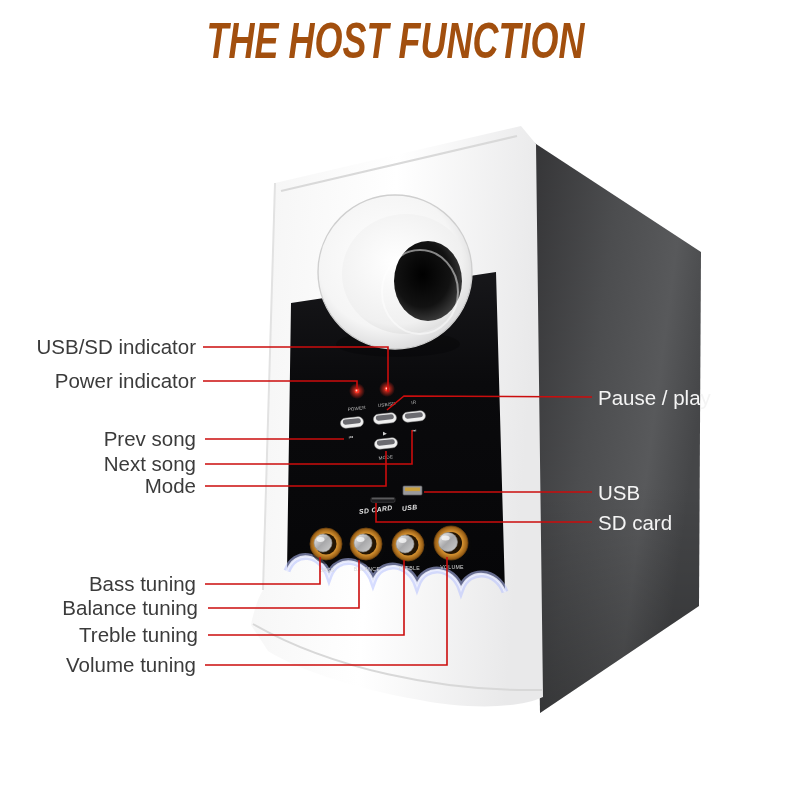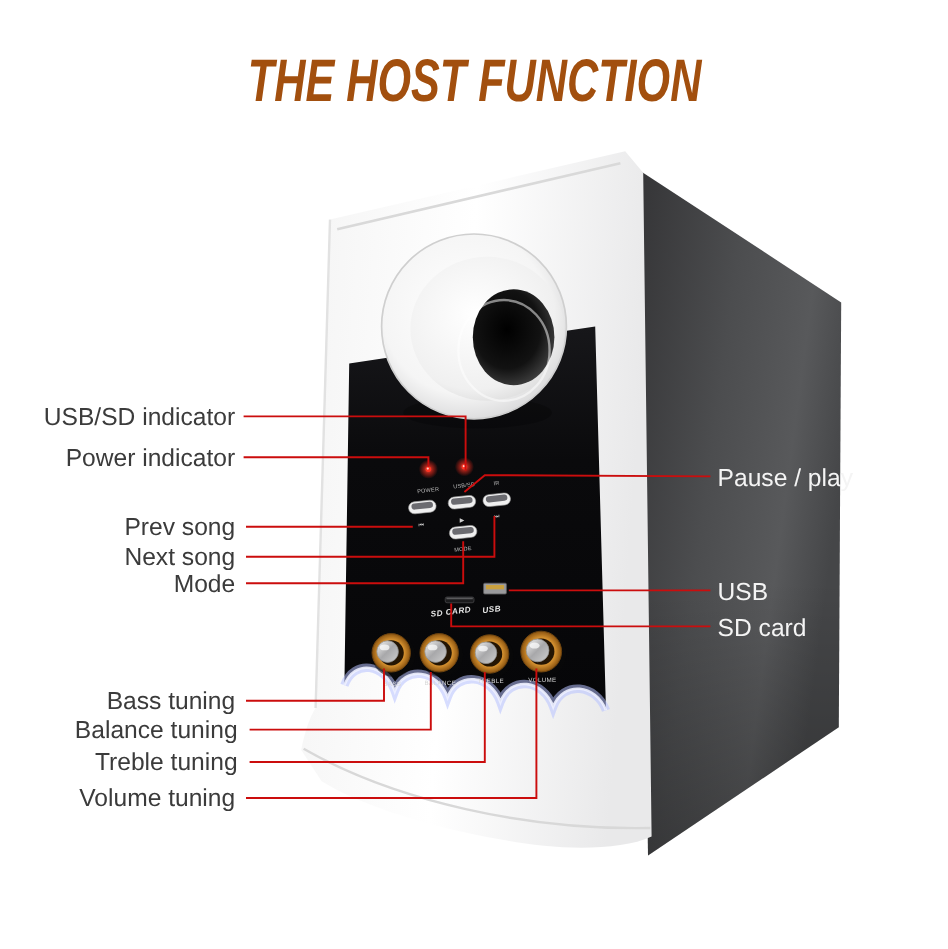--- a/index.html
+++ b/index.html
@@ -1,17 +1,17 @@
 <!DOCTYPE html>
 <html><head>
 <meta charset="utf-8">
 <style>
   html,body{margin:0;padding:0;background:#ffffff;}
   body{width:790px;height:791px;position:relative;font-family:"Liberation Sans",sans-serif;overflow:hidden;}
-  .page-title{position:absolute;top:38px;left:0;width:790px;text-align:center;}
+  .page-title{position:absolute;top:12px;left:0;width:790px;text-align:center;}
   .page-title span{display:inline-block;transform:scaleX(.72);transform-origin:center;
       font-size:50px;font-weight:bold;font-style:italic;color:#A24F0E;letter-spacing:0;white-space:nowrap;}
   svg{position:absolute;top:0;left:0;}
   text{font-family:"Liberation Sans",sans-serif;}
   .callout-left{font-size:20.5px;fill:#3B3B3B;}
   .callout-right{font-size:20.5px;fill:#F4F4F4;}
   .panel-micro{fill:#BFBFBF;font-size:4.6px;letter-spacing:.2px;}
   .panel-sym{fill:#CFCFCF;font-size:5px;}
   .port-label{fill:#E6E6E6;font-size:6.8px;font-style:italic;font-weight:bold;letter-spacing:.4px;}
   .knob-label{fill:#D8D8D8;font-size:5.2px;letter-spacing:.3px;}

